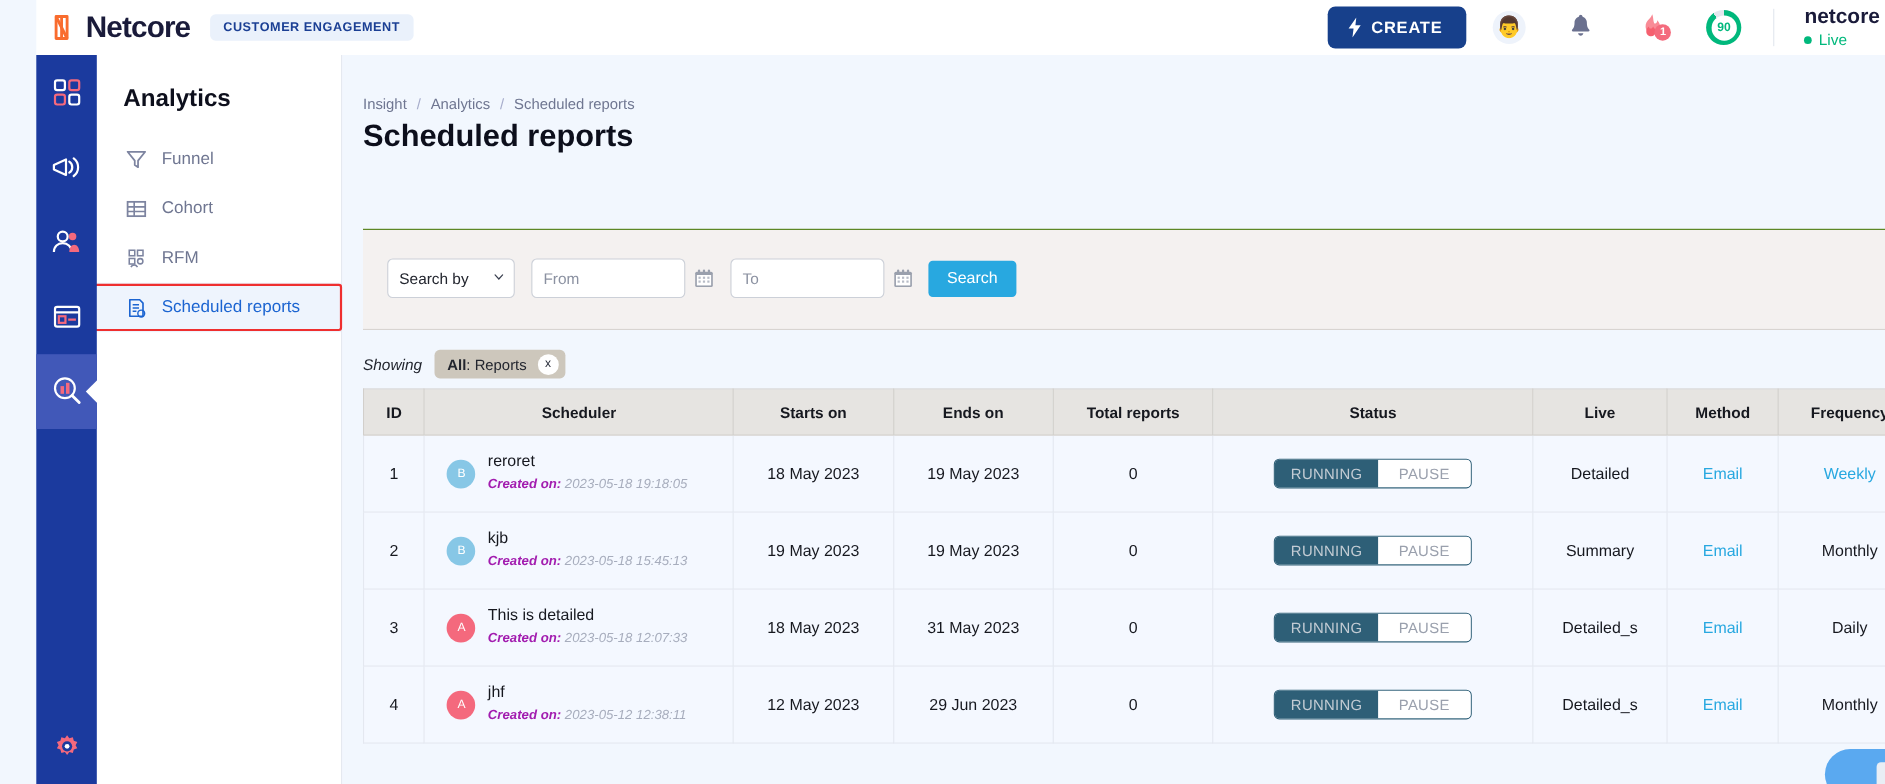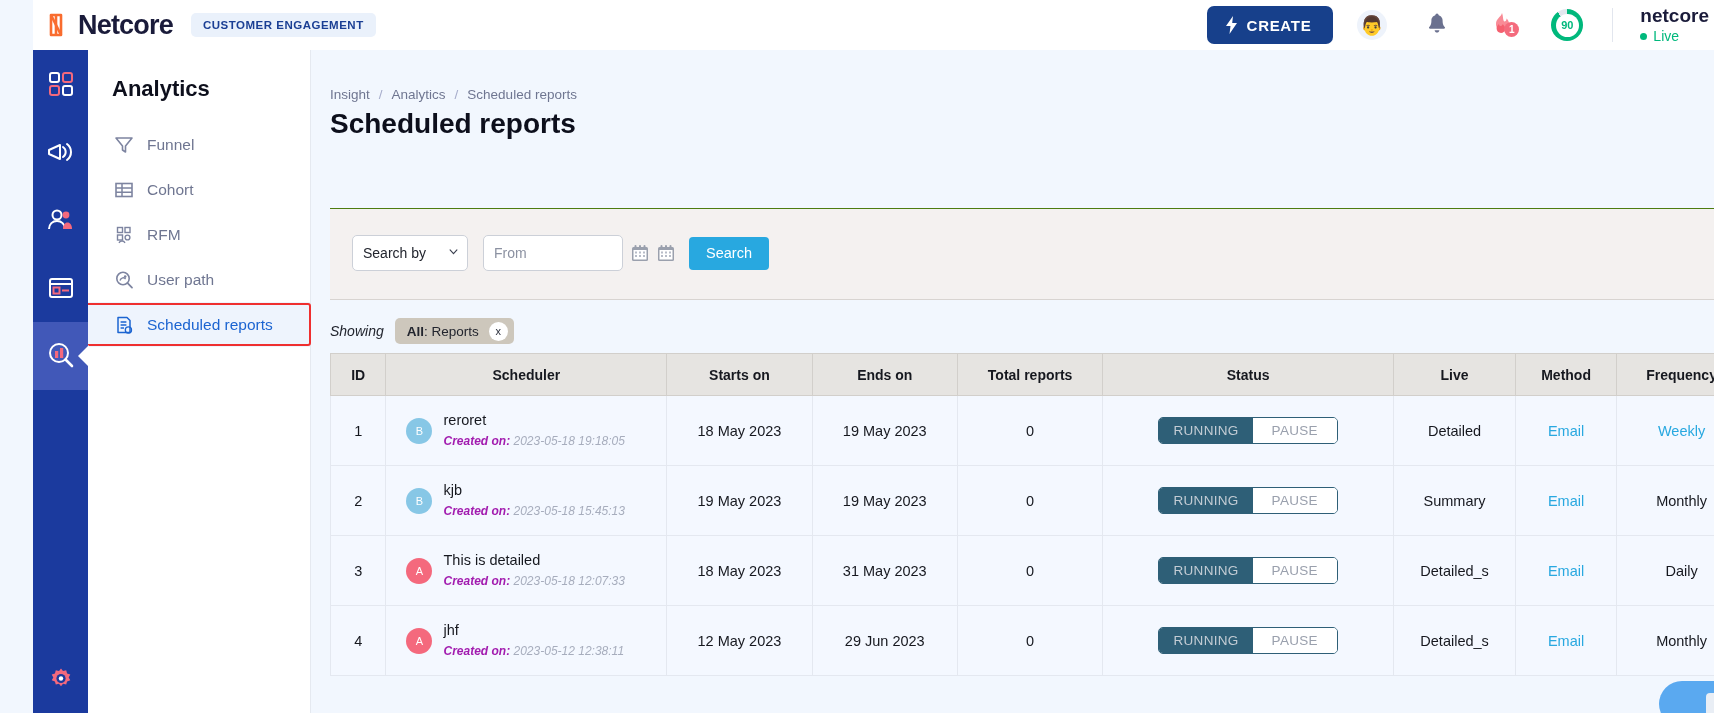--- a/index.html
+++ b/index.html
@@ -363,29 +363,20 @@
         <svg class="nav-ico" viewBox="0 0 20 20">
           <rect x="3.5" y="2.5" width="5" height="5" fill="none" stroke="#7d84a0" stroke-width="1.4"></rect>
           <rect x="11" y="2.5" width="5" height="5" fill="none" stroke="#7d84a0" stroke-width="1.4"></rect>
           <rect x="3.5" y="10" width="5" height="5" fill="none" stroke="#7d84a0" stroke-width="1.4"></rect>
           <path d="M5 17.8 a3.4 3.4 0 0 1 6 0" fill="none" stroke="#7d84a0" stroke-width="1.4"></path>
           <circle cx="13.5" cy="12.5" r="2.4" fill="none" stroke="#7d84a0" stroke-width="1.4"></circle>
         </svg>
         <span>RFM</span>
       </div>
 
-      <div class="nav-item">
-        <svg class="nav-ico" viewBox="0 0 20 20">
-          <circle cx="9" cy="8.5" r="6.2" fill="none" stroke="#7d84a0" stroke-width="1.6"></circle>
-          <path d="M13.6 13.2 L18 17.6" stroke="#7d84a0" stroke-width="1.8" stroke-linecap="round"></path>
-          <path d="M6 10.5 c1-3 4.2-3.6 5.6-1.4" fill="none" stroke="#7d84a0" stroke-width="1.4"></path>
-          <circle cx="11.2" cy="6.6" r="1.3" fill="#7d84a0"></circle>
-        </svg>
-        <span>User path</span>
-      </div>
 
       <div class="nav-item selected">
         <span class="nav-hl"></span>
         <svg class="nav-ico" viewBox="0 0 20 20">
           <path d="M4 2.5 L13 2.5 L16 5.5 L16 17.5 L4 17.5 Z" fill="none" stroke="#1b64d1" stroke-width="1.5" stroke-linejoin="round"></path>
           <path d="M6.6 7 L12.4 7 M6.6 10 L12.4 10 M6.6 13 L10 13" stroke="#1b64d1" stroke-width="1.3"></path>
           <circle cx="14.4" cy="15" r="3.1" fill="none" stroke="#1b64d1" stroke-width="1.3"></circle>
         </svg>
         <span>Scheduled reports</span>
       </div>
@@ -425,20 +416,21 @@
           <g fill="#b7bcc7">
             <rect x="4" y="7.5" width="2" height="2"></rect>
               <rect x="8" y="7.5" width="2" height="2"></rect>
               <rect x="12" y="7.5" width="2" height="2"></rect>
             <rect x="4" y="11" width="2" height="2"></rect>
               <rect x="8" y="11" width="2" height="2"></rect>
               <rect x="12" y="11" width="2" height="2"></rect>
           </g>
         </svg>
 
+        <input class="dt" type="text" placeholder="To" style="">
         <svg class="cal-ico" viewBox="0 0 18 18">
           <rect x="1" y="3" width="16" height="14" rx="1.5" fill="#9aa0ad"></rect>
           <rect x="2.5" y="6" width="13" height="9.5" fill="#ffffff"></rect>
           <rect x="3.5" y="1" width="2" height="3.4" rx="1" fill="#9aa0ad"></rect>
           <rect x="8" y="1" width="2" height="3.4" rx="1" fill="#9aa0ad"></rect>
           <rect x="12.5" y="1" width="2" height="3.4" rx="1" fill="#9aa0ad"></rect>
           <g fill="#b7bcc7">
             <rect x="4" y="7.5" width="2" height="2"></rect>
               <rect x="8" y="7.5" width="2" height="2"></rect>
               <rect x="12" y="7.5" width="2" height="2"></rect>

